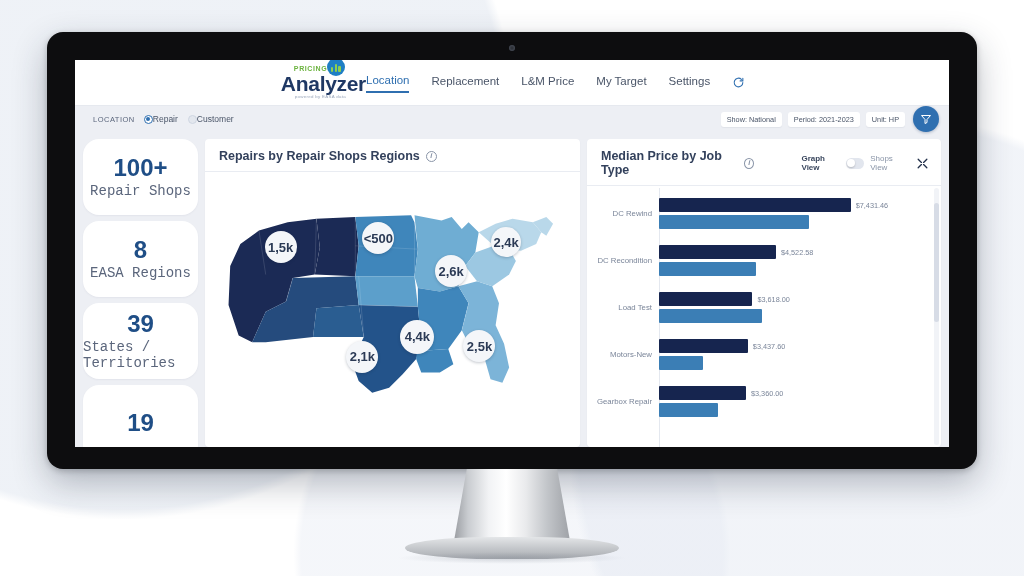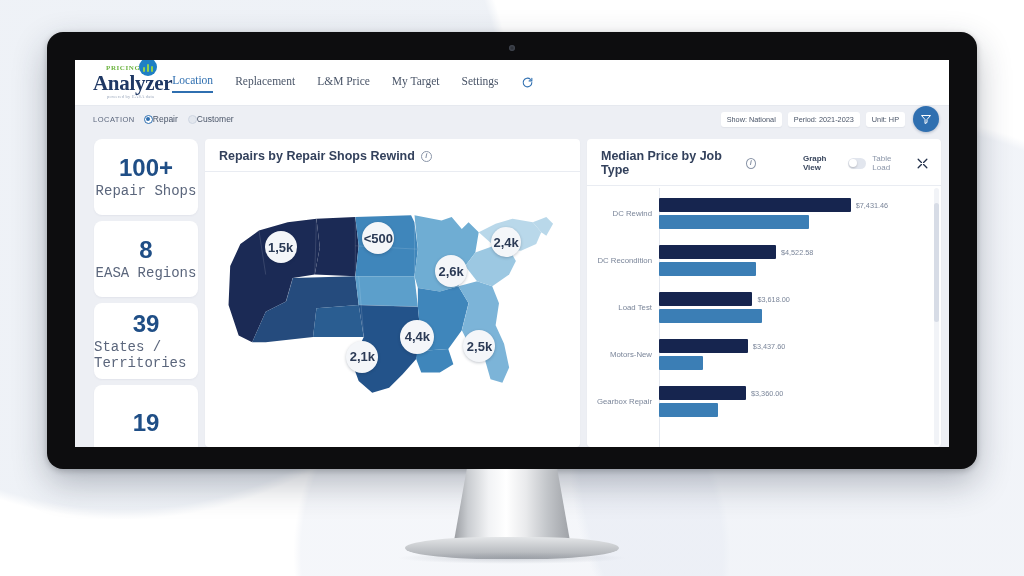--- a/index.html
+++ b/index.html
@@ -60,25 +60,24 @@
     width: 230px; height: 12px;
     background: radial-gradient(ellipse at center, rgba(120,128,140,.30) 0%, rgba(255,255,255,0) 70%);
   }
 
   
   .app { position: absolute; inset: 0; display: flex; flex-direction: column; }
 
   
   .topbar {
     height: 46px; background: #ffffff;
-    display: flex; align-items: center; justify-content: flex-start;
+    display: flex; align-items: center; justify-content: center;
     padding: 0 16px 0 18px;
     border-bottom: 1px solid #e6e9ef;
     flex: none;
-    font-family: Liberation Serif, serif;
   }
   .logo { display: flex; flex-direction: column; line-height: 1; position: relative; }
   .logo-pricing {
     font-size: 7px; font-weight: bold; color: #6cb33f;
     letter-spacing: .6px; margin-left: 13px; margin-bottom: 1px;
   }
   .logo-row { display: flex; align-items: baseline; position: relative; }
   .logo-analyzer {
     font-size: 21px; font-weight: bold; color: #1f3864;
     letter-spacing: -.3px;
@@ -140,25 +139,24 @@
     box-shadow: 0 1px 3px rgba(31,56,100,.30); cursor: pointer;
     margin-left: 2px;
   }
 
   
   .content { flex: 1; display: flex; gap: 7px; padding: 7px 8px 0 8px; background: #edeff4; overflow: hidden; }
 
   
   .kpi-col { width: 115px; display: flex; flex-direction: column; gap: 6px; flex: none; }
   .kpi-card {
-    background: #fff; border-radius: 8px; flex: none;
+    background: #fff; border-radius: 16px; flex: none;
     height: 76px;
     display: flex; flex-direction: column; align-items: center; justify-content: center;
     box-shadow: 0 1px 2px rgba(60,72,95,.06);
-    margin-left: 11px;
   }
   .kpi-value { font-size: 24px; font-weight: bold; color: #1f4e86; line-height: 1.05; }
   .kpi-label { font-size: 14px; color: #5b667c; margin-top: 3px; font-family: Liberation Mono, monospace; }
 
   
   .panel {
     background: #fff; border-radius: 4px;
     box-shadow: 0 1px 2px rgba(60,72,95,.06);
     display: flex; flex-direction: column; overflow: hidden;
   }
@@ -311,21 +309,21 @@
             <div class="kpi-label">States / Territories</div>
           </div>
           <div class="kpi-card">
             <div class="kpi-value">19</div>
           </div>
         </div>
 
         <div class="panel panel-map">
           <div class="panel-head">
             <div class="panel-title">
-              <span>Repairs by Repair Shops Rewind</span>
+              <span>Repairs by Repair Shops Regions</span>
               <span class="info-icon">i</span>
             </div>
           </div>
           <div class="panel-head-sep"></div>
 
           <div class="map-body">
             <div class="map-wrap">
               <svg viewBox="0 0 420 270" width="100%" height="100%" preserveAspectRatio="xMidYMid meet">
 
                 <path d="M18,86 L30,60 L52,44 L86,34 L120,30 L124,64 L118,96 L92,100 L84,128 L60,140 L44,176 L28,168 L16,132 Z" fill="#1b2a55"></path>
@@ -373,21 +371,21 @@
 
         <div class="panel panel-chart">
           <div class="panel-head">
             <div class="panel-title">
               <span>Median Price by Job Type</span>
               <span class="info-icon">i</span>
             </div>
             <div class="view-toggle">
               <span class="view-lbl active">Graph View</span>
               <span class="switch"></span>
-              <span class="view-lbl">Table Load</span>
+              <span class="view-lbl">Shops View</span>
               <span class="expand-icon">
                 <svg width="13" height="13" viewBox="0 0 24 24" fill="none" stroke="#22304a" stroke-width="2.4" stroke-linecap="round">
                   <path d="M4 4l6 6M20 4l-6 6M4 20l6-6M20 20l-6-6"></path>
                 </svg>
               </span>
             </div>
           </div>
           <div class="panel-head-sep"></div>
 
           <div class="chart-body">

